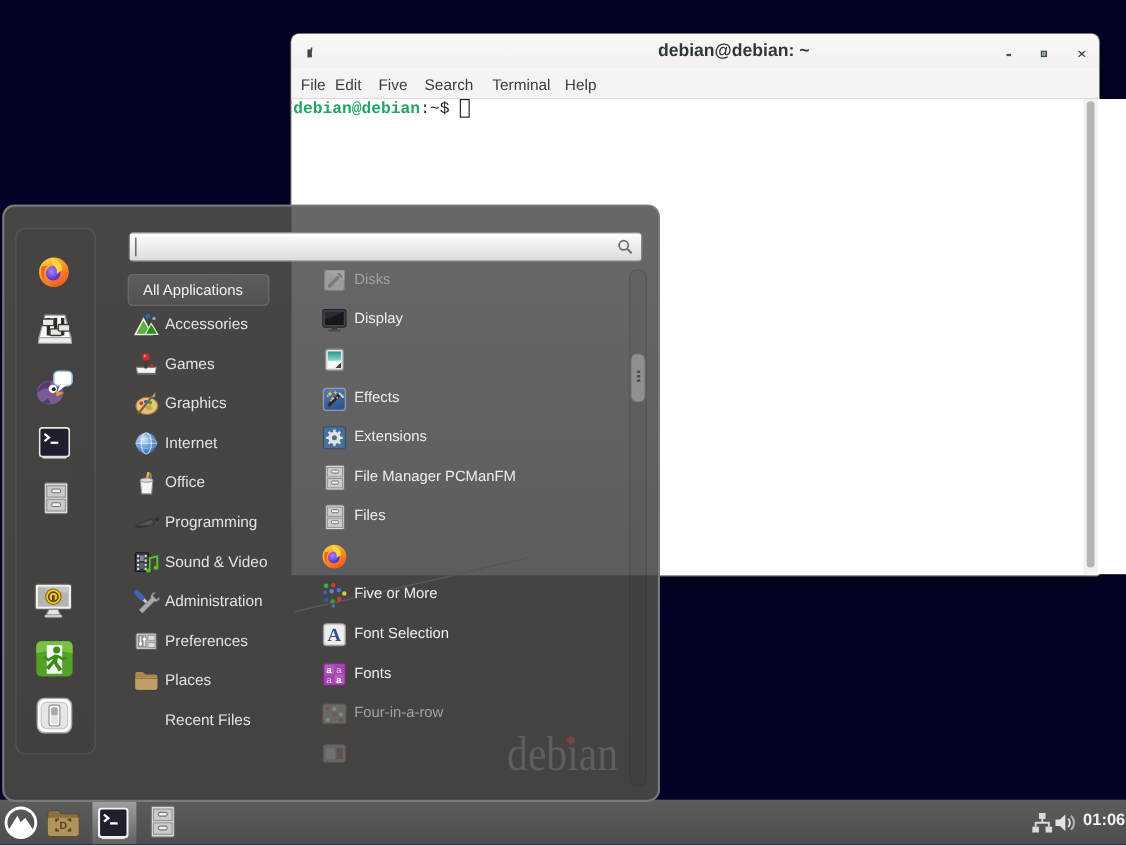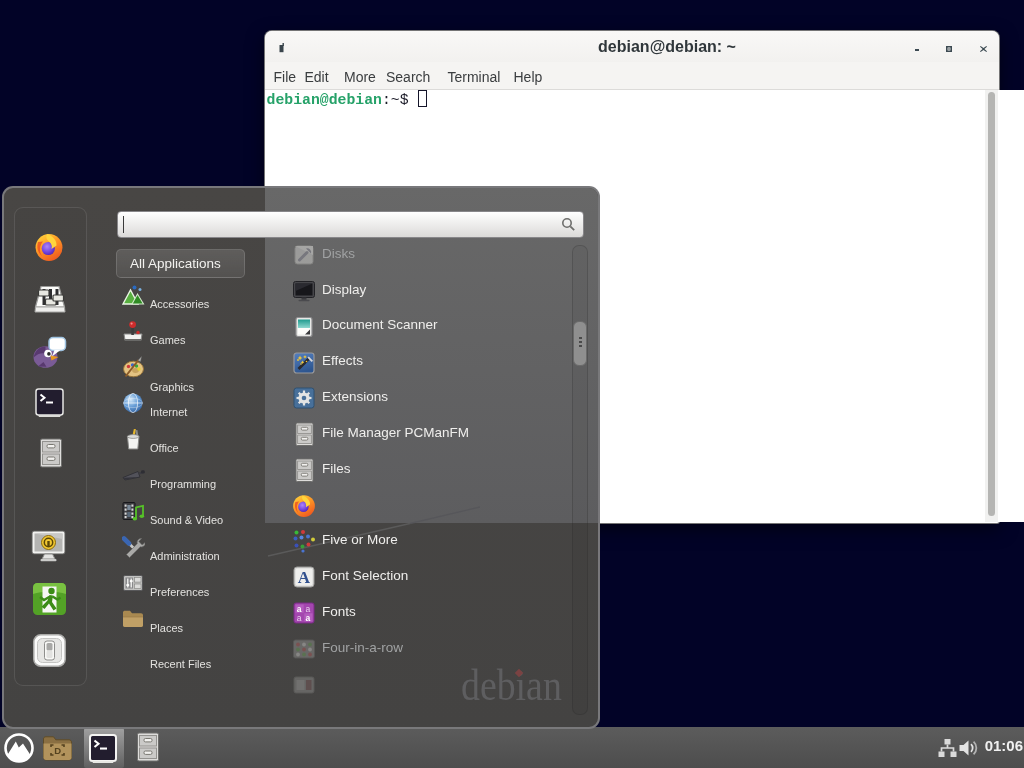--- a/index.html
+++ b/index.html
@@ -41,21 +41,21 @@
   
   #wline{pointer-events:none;}
   #sidebox{left:10px;top:19px;width:71px;height:477px;border:1px solid rgba(255,255,255,0.10);
         border-radius:9px;background:rgba(0,0,0,0.02);}
   #search{left:113px;top:23px;width:465px;height:25px;border:1px solid #88878a;border-radius:4px;
         background:linear-gradient(#ffffff,#dbdad8);}
   #scursor{left:5px;top:4px;width:1.2px;height:17px;background:#3a3a3a;}
   #allapps{left:112px;top:61px;width:127px;height:27px;border:1px solid rgba(255,255,255,0.14);
         border-radius:5px;background:linear-gradient(rgba(255,255,255,0.13),rgba(255,255,255,0.07));
         font-size:13.5px;color:#f3f2ef;line-height:28px;text-indent:13px;}
-  .cat{left:146px;width:120px;height:20px;font-size:11px;color:#e3e2df;line-height:20px;margin-top:10px;}
+  .cat{left:146px;width:120px;height:20px;font-size:14px;color:#e3e2df;line-height:20px;}
   .app{left:318px;width:260px;height:20px;font-size:13.5px;color:#efeeec;line-height:20px;}
   .dim{color:#a0a2a3;}
   .ic{position:absolute;}
   #mscroll{left:568px;top:57px;width:14px;height:468px;border:1px solid rgba(30,30,30,0.22);
         border-radius:7px;background:rgba(0,0,0,0.03);}
   #mthumb{left:569px;top:133px;width:12px;height:43px;background:#8f8f8f;border-radius:6px;
         border:1px solid #6a6a6a;}
   .dot{width:3px;height:2px;background:#4a4a4a;left:4.5px;}
   #wmark{left:457px;top:471px;font-size:44.5px;color:#5e5e60;letter-spacing:0px;
         font-family:"Liberation Serif",serif;font-weight:normal;
@@ -77,21 +77,21 @@
   <svg class="abs" style="left:681px;top:15px" width="6" height="6" viewBox="0 0 6 6">
     <path d="M0 0 H6 V6 H0 Z M1.6 1.6 V4.4 H4.4 V1.6 Z" fill="#3c4a52" fill-rule="evenodd"></path>
     <rect x="2.3" y="2.3" width="1.4" height="1.4" fill="#3c4a52"></rect>
   </svg>
   <svg class="abs" style="left:714.5px;top:15px" width="7" height="6" viewBox="0 0 7 6">
     <path d="M0.6 0 L3.5 2 L6.4 0 L7 0.7 L4.4 3 L7 5.3 L6.4 6 L3.5 4 L0.6 6 L0 5.3 L2.6 3 L0 0.7 Z" fill="#3c4a52"></path>
   </svg>
   <div class="abs" id="menubar"></div>
   <div class="abs mi" style="left:8.5px">File</div>
   <div class="abs mi" style="left:39.5px">Edit</div>
-  <div class="abs mi" style="left:79px">More</div>
+  <div class="abs mi" style="left:79px">Five</div>
   <div class="abs mi" style="left:121px">Search</div>
   <div class="abs mi" style="left:182.5px">Terminal</div>
   <div class="abs mi" style="left:248.5px">Help</div>
   <div class="abs" id="tcontent">
     <div class="abs" id="prompt"><b>debian@debian</b>:~$ </div>
     <div class="abs" id="cursor"></div>
   </div>
   <div class="abs" id="tscroll">
       <div class="abs" id="tthumb"></div>
     </div>
@@ -320,21 +320,21 @@
     <rect x="12.5" y="12" width="6.5" height="4.6" fill="#dcdcda" stroke="#8a8a88" stroke-width="0.7"></rect>
   </svg>
   <svg class="ic" style="left:118px;top:420px" width="22" height="22" viewBox="0 0 22 22">
     <path d="M1 4.5 C1 3.4 1.9 2.8 3 2.8 L8 2.8 L10 5.2 L19 5.2 C20.2 5.2 21 6 21 7.2 L21 17 C21 18.2 20.2 19 19 19 L3 19 C1.9 19 1 18.2 1 17 Z" fill="#a98950"></path>
     <path d="M1 8 L21 8 L21 17 C21 18.2 20.2 19 19 19 L3 19 C1.9 19 1 18.2 1 17 Z" fill="#c0a066"></path>
     <path d="M1 8.8 L21 8.8" stroke="#8a6c3a" stroke-width="0.8"></path>
   </svg>
 
   <div class="abs cat" style="top:96px">Accessories</div>
   <div class="abs cat" style="top:132px">Games</div>
-  <div class="abs cat" style="top:179px">Graphics</div>
+  <div class="abs cat" style="top:168px">Graphics</div>
   <div class="abs cat" style="top:204px">Internet</div>
   <div class="abs cat" style="top:240px">Office</div>
   <div class="abs cat" style="top:276px">Programming</div>
   <div class="abs cat" style="top:312px">Sound &amp; Video</div>
   <div class="abs cat" style="top:348px">Administration</div>
   <div class="abs cat" style="top:384px">Preferences</div>
   <div class="abs cat" style="top:420px">Places</div>
   <div class="abs cat" style="top:456px">Recent Files</div>
 
   <svg class="ic" style="left:288px;top:55px;opacity:0.75" width="24" height="24" viewBox="0 0 24 24">
@@ -453,21 +453,20 @@
     </g>
   </svg>
   <svg class="ic" style="left:288px;top:485px;opacity:0.3" width="24" height="24" viewBox="0 0 24 24">
     <rect x="2" y="4" width="20" height="16" rx="2" fill="#b4b4b2" stroke="#8a8a88"></rect>
     <rect x="4.5" y="7" width="8" height="10" fill="#d8d8d6"></rect>
     <rect x="14" y="7" width="5.5" height="10" fill="#9a6a6a"></rect>
   </svg>
 
   <div class="abs app dim" style="top:55.5px">Disks</div>
   <div class="abs app" style="top:91.5px">Display</div>
-  <div class="abs app" style="top:127px">Document Scanner</div>
   <div class="abs app" style="top:163px">Effects</div>
   <div class="abs app" style="top:199px">Extensions</div>
   <div class="abs app" style="top:234.5px">File Manager PCManFM</div>
   <div class="abs app" style="top:270.5px">Files</div>
   <div class="abs app" style="top:342px">Five or More</div>
   <div class="abs app" style="top:378px">Font Selection</div>
   <div class="abs app" style="top:414px">Fonts</div>
   <div class="abs app dim" style="top:450px">Four-in-a-row</div>
 
   <div class="abs" id="mscroll"></div>

